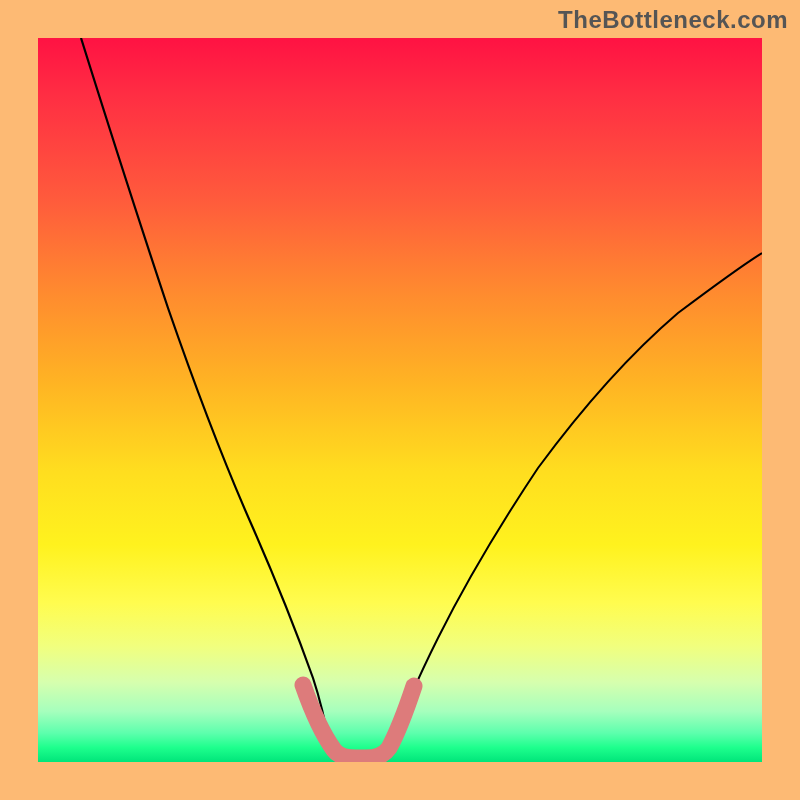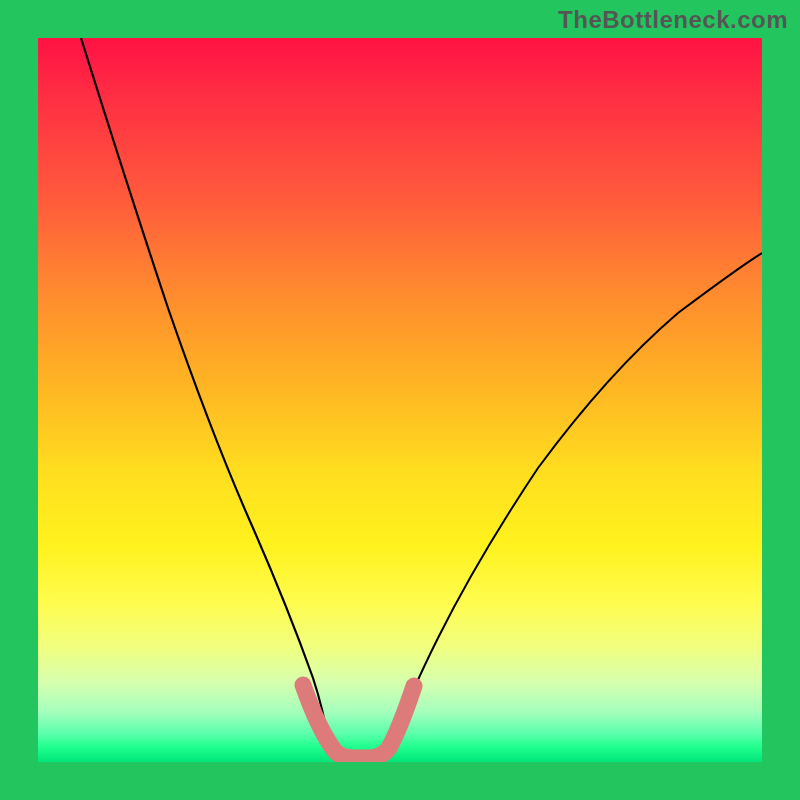--- a/index.html
+++ b/index.html
@@ -8,21 +8,21 @@
     width: 800px;
     height: 800px;
     overflow: hidden;
     background: #000;
     font-family: Arial, Helvetica, sans-serif;
   }
   .stage {
     position: relative;
     width: 800px;
     height: 800px;
-    background: #22c55e;
+    background: #fdba74;
   }
   .watermark {
     position: absolute;
     top: 6px;
     right: 12px;
     color: #555;
     font-size: 24px;
     font-weight: 600;
     letter-spacing: 0.5px;
     z-index: 5;

